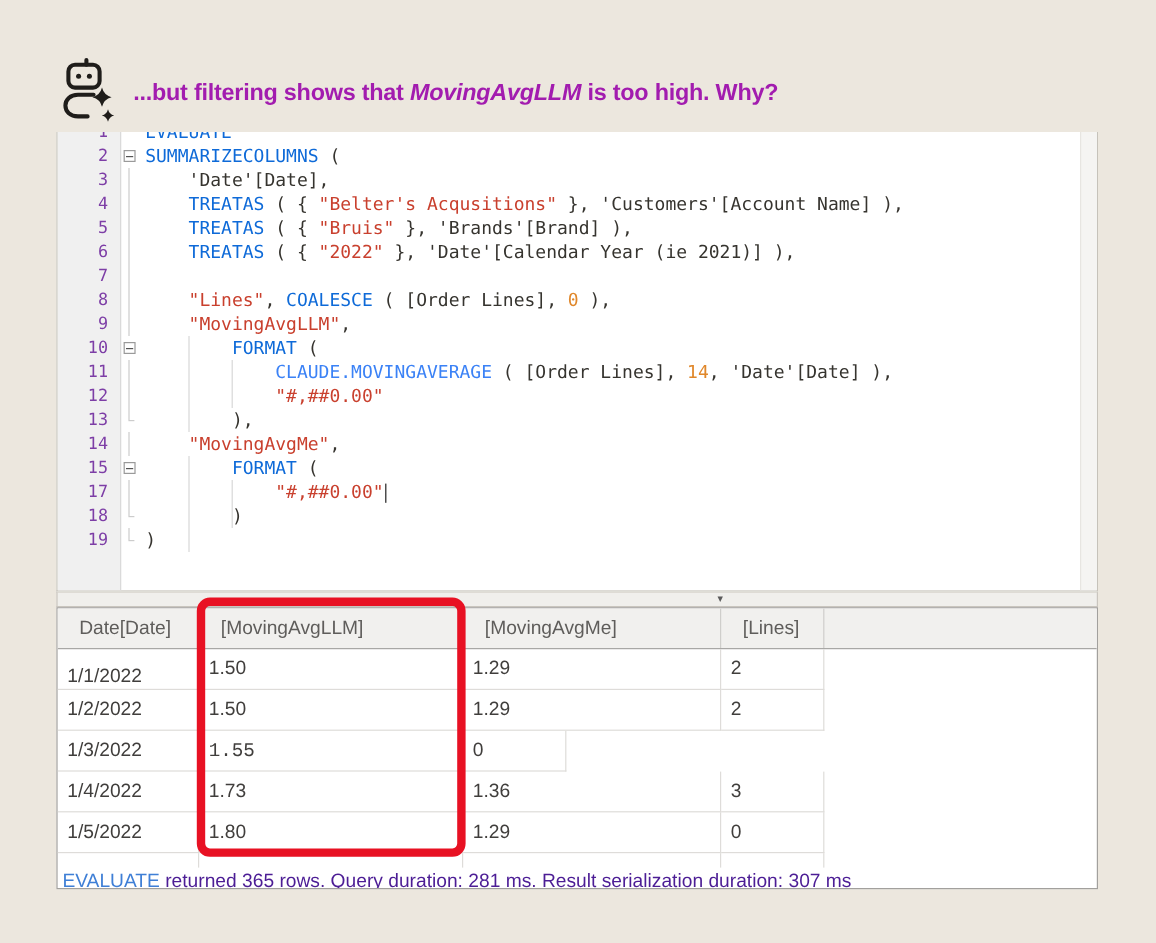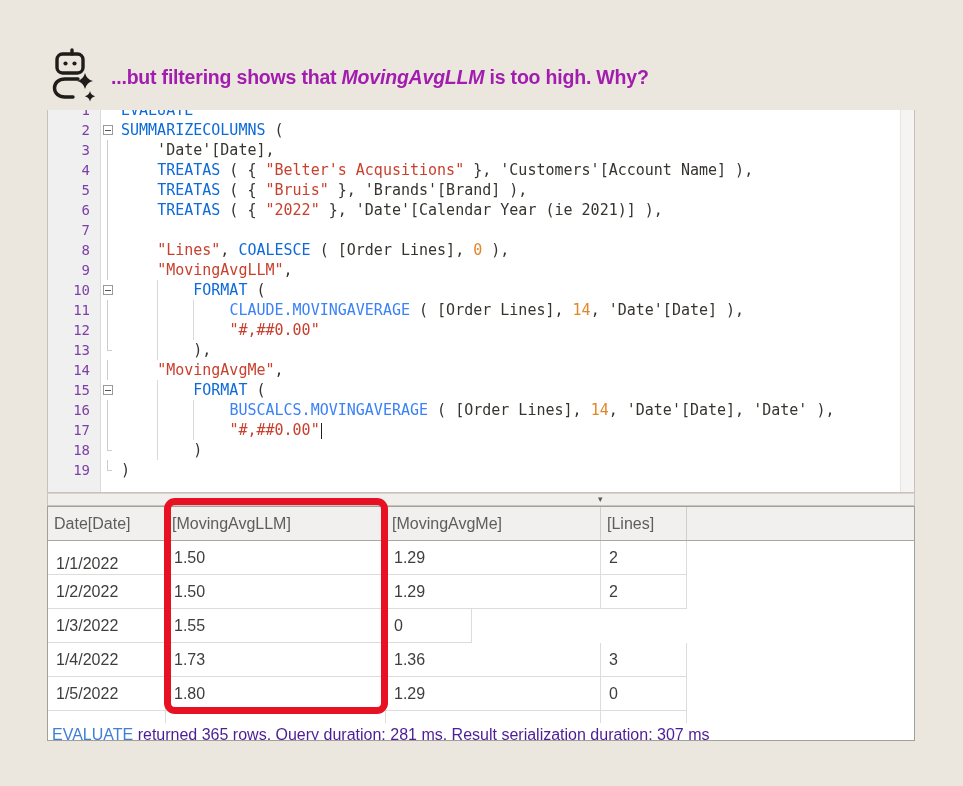--- a/index.html
+++ b/index.html
@@ -43,21 +43,21 @@
   
   .splitter{position:absolute;left:47px;top:493px;width:868px;height:13px;background:#f0efec;
             border:1px solid #c9c5be;border-top-color:#dad6cf;box-sizing:border-box}
   .splitter-handle{position:absolute;left:550px;top:-1px;font-size:9px;color:#5a5a5a;line-height:12px}
 
   
   .grid{position:absolute;left:47px;top:506px;width:868px;height:235px;background:#fff;
         border:1px solid #a2a09d;box-sizing:border-box;overflow:hidden}
   .grid-header{display:flex;height:33px;background:#f1f0ee;border-bottom:1px solid #a8a7a5}
   .gh-cell{box-sizing:border-box;border-right:1px solid #cfcecb;color:#5f5d5b;font-size:16px;
-           display:flex;align-items:center;padding-left:6px;flex:none}
+           display:flex;align-items:center;padding-left:18px;flex:none}
   .gh-fill{flex:1;border-right:none}
   .grid-row{display:flex;height:34px}
   .gr-cell{box-sizing:border-box;border-right:1px solid #dedcd9;border-bottom:1px solid #dedcd9;
            color:#403e3c;font-size:16px;display:flex;align-items:center;padding-left:8px;flex:none}
   .gr-fill{flex:1;border:none}
   .partial-row{display:flex;height:12px}
   .pr-cell{box-sizing:border-box;border-right:1px solid #dedcd9;flex:none}
   .status-line{position:absolute;left:4px;top:218px;font-size:16px;white-space:nowrap;line-height:20px}
   .status-kw{color:#3f7fd6}
   .status-rest{color:#4c1d95}
@@ -160,25 +160,20 @@
         <span class="ln">14</span>
         <span class="fold line"></span>
         <span class="code-text"><span class="seg-pl">    </span><span class="seg-str">"MovingAvgMe"</span><span class="seg-pl">,</span></span>
       </div>
       <div class="code-line">
         <span class="ln">15</span>
         <span class="fold box"></span>
         <span class="code-text"><span class="seg-pl">        </span><span class="seg-kw">FORMAT</span><span class="seg-pl"> (</span></span>
       </div>
       <div class="code-line">
-        <span class="ln">16</span>
-        <span class="fold line"></span>
-        <span class="code-text"><span class="seg-pl">            </span><span class="seg-fn">BUSCALCS.MOVINGAVERAGE</span><span class="seg-pl"> ( [Order Lines], </span><span class="seg-num">14</span><span class="seg-pl">, 'Date'[Date], 'Date' ),</span></span>
-      </div>
-      <div class="code-line">
         <span class="ln">17</span>
         <span class="fold line"></span>
         <span class="code-text"><span class="seg-pl">            </span><span class="seg-str">"#,##0.00"</span><span class="cursor"></span></span>
       </div>
       <div class="code-line">
         <span class="ln">18</span>
         <span class="fold end"></span>
         <span class="code-text"><span class="seg-pl">        )</span></span>
       </div>
       <div class="code-line">
@@ -212,21 +207,21 @@
       </div>
       <div class="grid-row">
         <div class="gr-cell" style="width: 118px;">1/2/2022</div>
         <div class="gr-cell" style="width: 220px;">1.50</div>
         <div class="gr-cell" style="width: 215px;">1.29</div>
         <div class="gr-cell" style="width: 86px;">2</div>
         <div class="gr-cell gr-fill"></div>
       </div>
       <div class="grid-row">
         <div class="gr-cell" style="width: 118px;">1/3/2022</div>
-        <div class="gr-cell" style="width: 220px;">1.55</div>
+        <div class="gr-cell" style="width: 220px; font-family: Liberation Mono, monospace;">1.55</div>
         <div class="gr-cell" style="width: 86px;">0</div>
         <div class="gr-cell gr-fill"></div>
       </div>
       <div class="grid-row">
         <div class="gr-cell" style="width: 118px;">1/4/2022</div>
         <div class="gr-cell" style="width: 220px;">1.73</div>
         <div class="gr-cell" style="width: 215px;">1.36</div>
         <div class="gr-cell" style="width: 86px;">3</div>
         <div class="gr-cell gr-fill"></div>
       </div>

